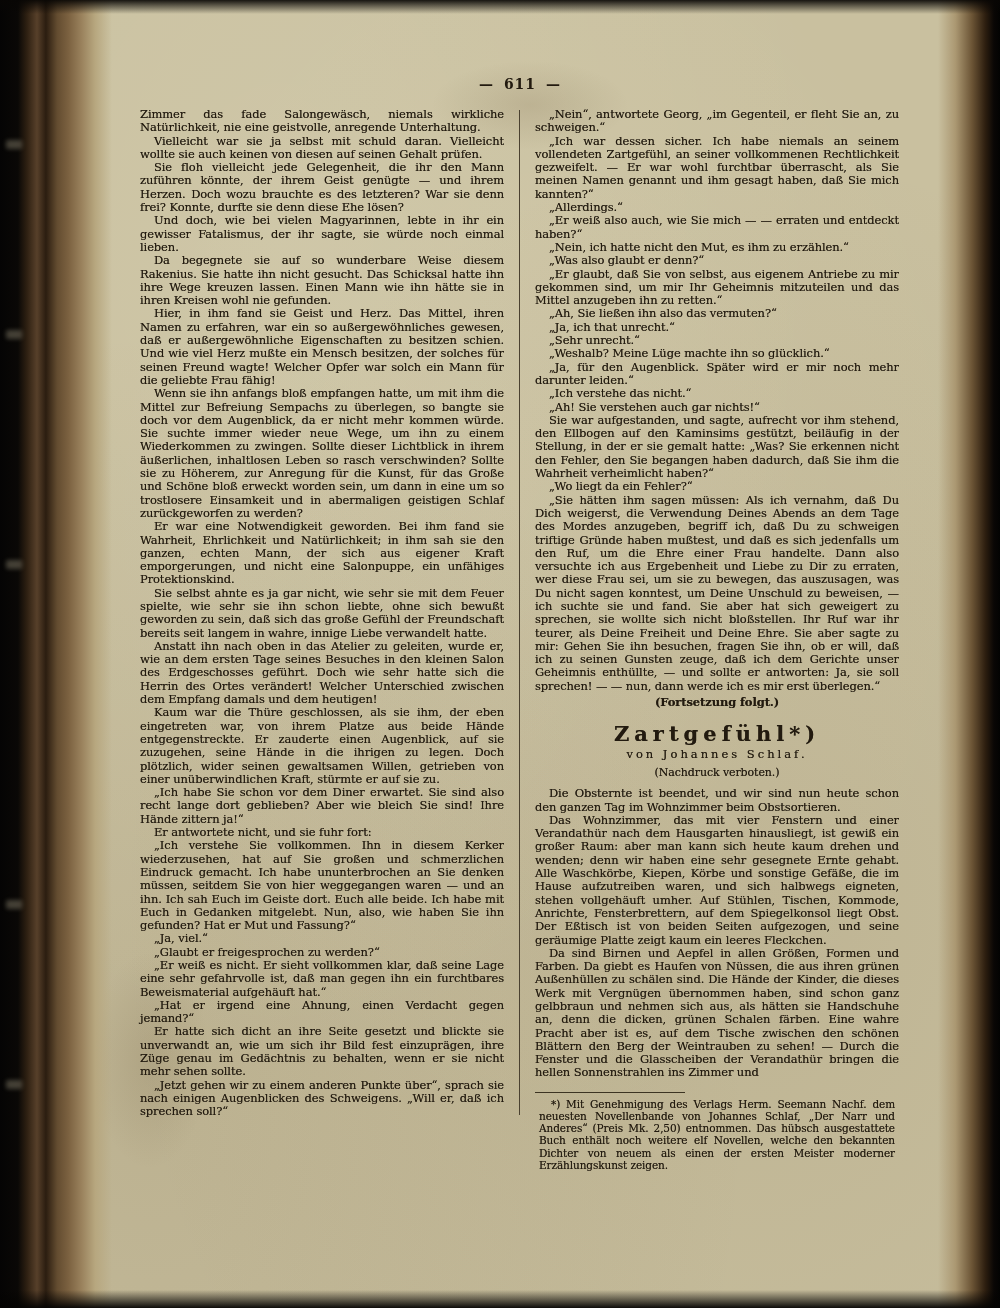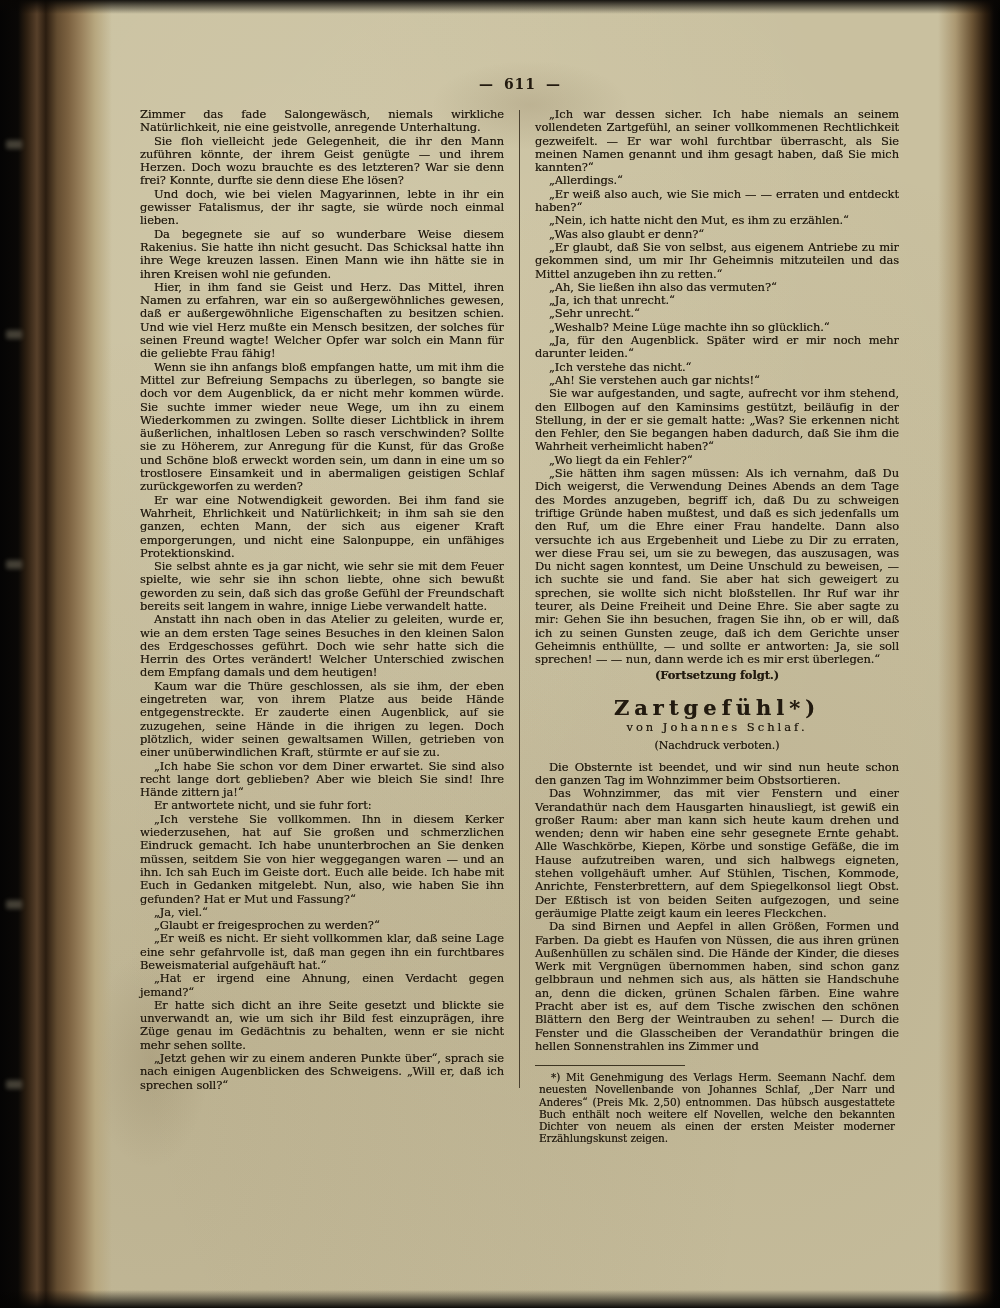--- a/index.html
+++ b/index.html
@@ -93,20 +93,21 @@
       <span>—</span>
       <span>611</span>
       <span>—</span>
     </div>
 
     <div class="columns">
 
       <div class="col col-left">
 
       <p class="para">Zimmer das fade Salongewäsch, niemals wirkliche Natürlichkeit, nie eine geistvolle, anregende Unterhaltung.</p>
+          <p class="para">Vielleicht war sie ja selbst mit schuld daran. Vielleicht wollte sie auch keinen von diesen auf seinen Gehalt prüfen.</p>
           <p class="para">Sie floh vielleicht jede Gelegenheit, die ihr den Mann zuführen könnte, der ihrem Geist genügte — und ihrem Herzen. Doch wozu brauchte es des letzteren? War sie denn frei? Konnte, durfte sie denn diese Ehe lösen?</p>
           <p class="para">Und doch, wie bei vielen Magyarinnen, lebte in ihr ein gewisser Fatalismus, der ihr sagte, sie würde noch einmal lieben.</p>
           <p class="para">Da begegnete sie auf so wunderbare Weise diesem Rakenius. Sie hatte ihn nicht gesucht. Das Schicksal hatte ihn ihre Wege kreuzen lassen. Einen Mann wie ihn hätte sie in ihren Kreisen wohl nie gefunden.</p>
           <p class="para">Hier, in ihm fand sie Geist und Herz. Das Mittel, ihren Namen zu erfahren, war ein so außergewöhnliches gewesen, daß er außergewöhnliche Eigenschaften zu besitzen schien. Und wie viel Herz mußte ein Mensch besitzen, der solches für seinen Freund wagte! Welcher Opfer war solch ein Mann für die geliebte Frau fähig!</p>
           <p class="para">Wenn sie ihn anfangs bloß empfangen hatte, um mit ihm die Mittel zur Befreiung Sempachs zu überlegen, so bangte sie doch vor dem Augenblick, da er nicht mehr kommen würde. Sie suchte immer wieder neue Wege, um ihn zu einem Wiederkommen zu zwingen. Sollte dieser Lichtblick in ihrem äußerlichen, inhaltlosen Leben so rasch verschwinden? Sollte sie zu Höherem, zur Anregung für die Kunst, für das Große und Schöne bloß erweckt worden sein, um dann in eine um so trostlosere Einsamkeit und in abermaligen geistigen Schlaf zurückgeworfen zu werden?</p>
           <p class="para">Er war eine Notwendigkeit geworden. Bei ihm fand sie Wahrheit, Ehrlichkeit und Natürlichkeit; in ihm sah sie den ganzen, echten Mann, der sich aus eigener Kraft emporgerungen, und nicht eine Salonpuppe, ein unfähiges Protektionskind.</p>
           <p class="para">Sie selbst ahnte es ja gar nicht, wie sehr sie mit dem Feuer spielte, wie sehr sie ihn schon liebte, ohne sich bewußt geworden zu sein, daß sich das große Gefühl der Freundschaft bereits seit langem in wahre, innige Liebe verwandelt hatte.</p>
           <p class="para">Anstatt ihn nach oben in das Atelier zu geleiten, wurde er, wie an dem ersten Tage seines Besuches in den kleinen Salon des Erdgeschosses geführt. Doch wie sehr hatte sich die Herrin des Ortes verändert! Welcher Unterschied zwischen dem Empfang damals und dem heutigen!</p>
           <p class="para">Kaum war die Thüre geschlossen, als sie ihm, der eben eingetreten war, von ihrem Platze aus beide Hände entgegenstreckte. Er zauderte einen Augenblick, auf sie zuzugehen, seine Hände in die ihrigen zu legen. Doch plötzlich, wider seinen gewaltsamen Willen, getrieben von einer unüberwindlichen Kraft, stürmte er auf sie zu.</p>
           <p class="para">„Ich habe Sie schon vor dem Diner erwartet. Sie sind also recht lange dort geblieben? Aber wie bleich Sie sind! Ihre Hände zittern ja!“</p>
@@ -118,20 +119,21 @@
           <p class="para">„Hat er irgend eine Ahnung, einen Verdacht gegen jemand?“</p>
           <p class="para">Er hatte sich dicht an ihre Seite gesetzt und blickte sie unverwandt an, wie um sich ihr Bild fest einzuprägen, ihre Züge genau im Gedächtnis zu behalten, wenn er sie nicht mehr sehen sollte.</p>
           <p class="para">„Jetzt gehen wir zu einem anderen Punkte über“, sprach sie nach einigen Augenblicken des Schweigens. „Will er, daß ich sprechen soll?“</p>
         </div>
 
       <div class="col-rule"></div>
 
       <div class="col col-right">
         <div>
 
+        <p class="para">„Nein“, antwortete Georg, „im Gegenteil, er fleht Sie an, zu schweigen.“</p>
             <p class="para">„Ich war dessen sicher. Ich habe niemals an seinem vollendeten Zartgefühl, an seiner vollkommenen Rechtlichkeit gezweifelt. — Er war wohl furchtbar überrascht, als Sie meinen Namen genannt und ihm gesagt haben, daß Sie mich kannten?“</p>
             <p class="para">„Allerdings.“</p>
             <p class="para">„Er weiß also auch, wie Sie mich — — erraten und entdeckt haben?“</p>
             <p class="para">„Nein, ich hatte nicht den Mut, es ihm zu erzählen.“</p>
             <p class="para">„Was also glaubt er denn?“</p>
             <p class="para">„Er glaubt, daß Sie von selbst, aus eigenem Antriebe zu mir gekommen sind, um mir Ihr Geheimnis mitzuteilen und das Mittel anzugeben ihn zu retten.“</p>
             <p class="para">„Ah, Sie ließen ihn also das vermuten?“</p>
             <p class="para">„Ja, ich that unrecht.“</p>
             <p class="para">„Sehr unrecht.“</p>
             <p class="para">„Weshalb? Meine Lüge machte ihn so glücklich.“</p>

